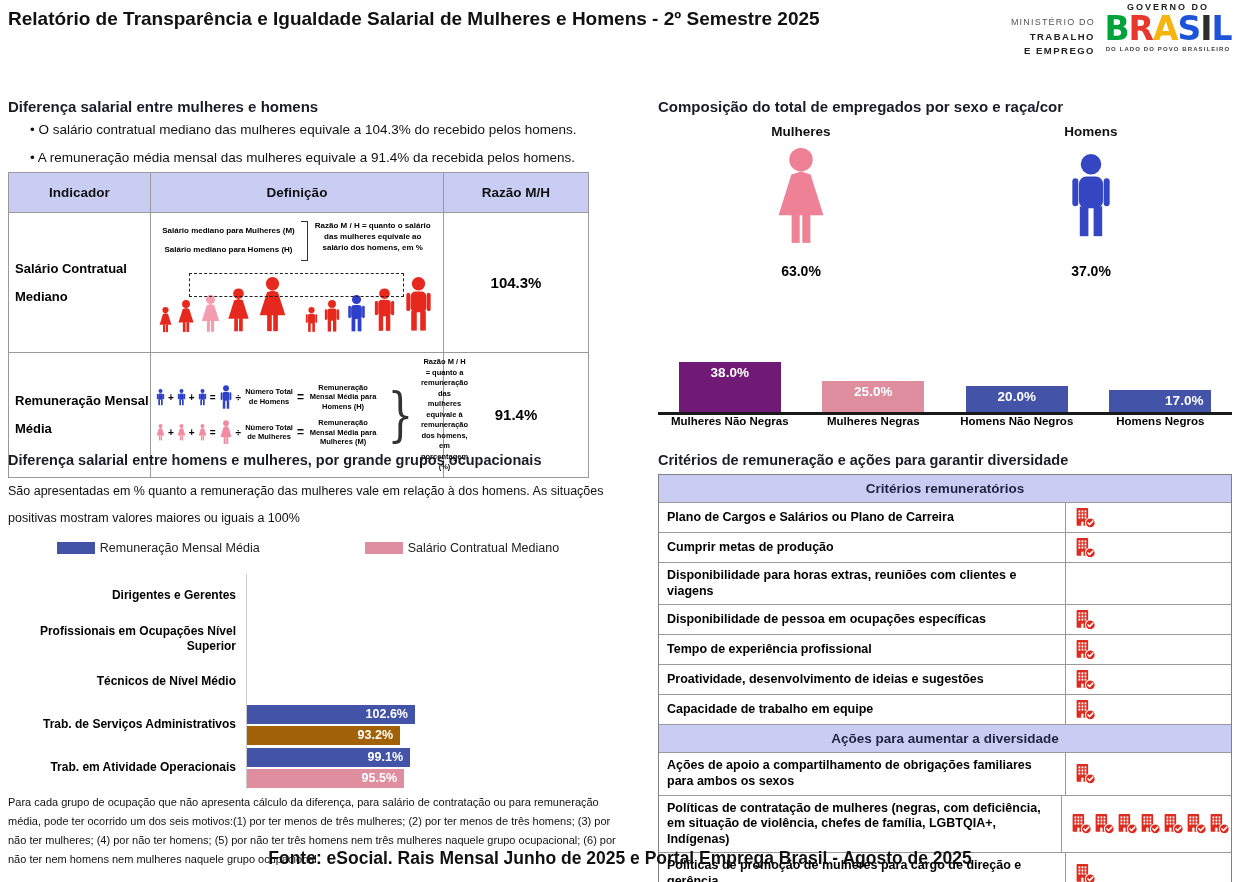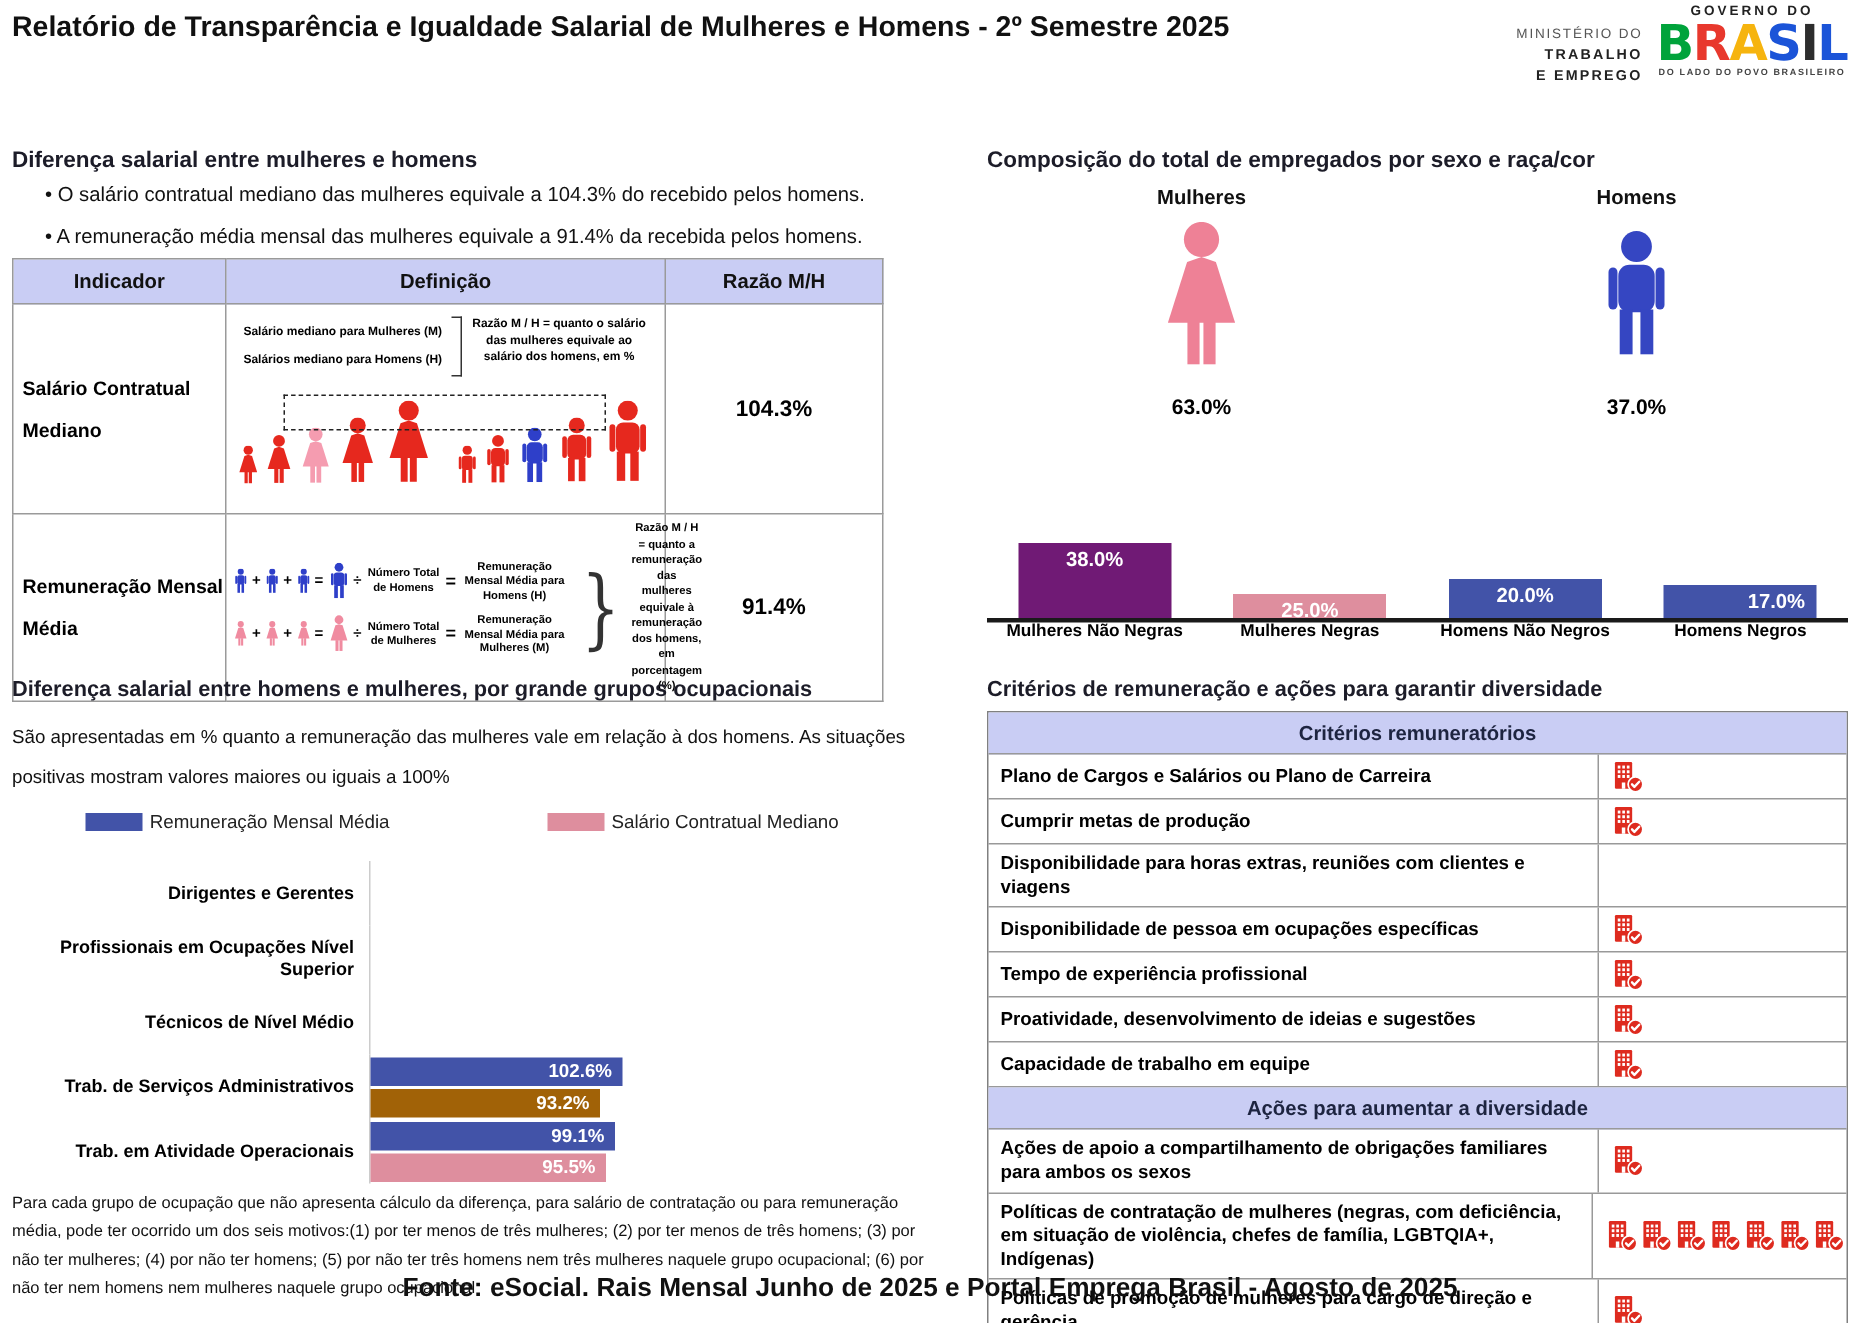--- a/index.html
+++ b/index.html
@@ -20,21 +20,21 @@
 
   
   .sec-title { position:absolute; font-size:15px; font-weight:bold; color:#1c1c28; }
   .bullets { position:absolute; left:30px; top:122px; font-size:13.5px; color:#111; }
   .bullets div { margin-bottom:13px; }
   .bullets div::before { content:"• "; }
 
   
   .ind-table { position:absolute; left:8px; top:172px; width:580px; border-collapse:collapse; table-layout:fixed; }
   .ind-table th, .ind-table td { border:1px solid #9a9a9a; }
-  .ind-table th { background:#c9cdf4; height:30px; font-size:13.5px; color:#111; }
+  .ind-table th { background:#c9cdf4; height:40px; font-size:13.5px; color:#111; }
   .ind-table { border:1px solid #808080; }
   .col-ind { width:142px; } .col-def { width:293px; } .col-rat { width:145px; }
   td.ind-name { font-weight:bold; font-size:13px; padding-left:6px; vertical-align:middle; line-height:2.1; }
   td.ratio { font-weight:bold; font-size:15px; text-align:center; vertical-align:middle; }
   tr.r1 { height:140px; } tr.r2 { height:88px; }
   td.def-cell { vertical-align:top; padding:4px; position:relative; }
 
   .def1-top { display:flex; justify-content:center; gap:6px; margin-top:4px; }
   .def1-lines { font-size:8px; font-weight:bold; text-align:center; line-height:2.4; }
   .bracket { width:7px; height:40px; border-right:1.5px solid #333; border-top:1.5px solid #333; border-bottom:1.5px solid #333; }
@@ -151,21 +151,21 @@
         <th>Razão M/H</th>
       </tr>
     </thead>
     <tbody>
       <tr class="r1">
         <td class="ind-name">Salário Contratual Mediano</td>
         <td class="def-cell">
           <div class="def1-top">
             <div class="def1-lines">
               <div>Salário mediano para Mulheres (M)</div>
-              <div>Salários mediano para Homens (H)</div>
+              <div>Salário mediano para Homens (H)</div>
             </div>
             <div class="bracket"></div>
             <div class="def-note">Razão M / H = quanto o salário das mulheres equivale ao salário dos homens, em %</div>
           </div>
           <div class="people-row">
             <div class="people-group" id="women-group">
                 <svg width="17" height="26" viewBox="0 0 30 46" class="pf">
                   <use href="#sym-woman" fill="#e6281e"></use>
                 </svg>
                 <svg width="22" height="33" viewBox="0 0 30 46" class="pf">
@@ -283,21 +283,21 @@
   </div>
 
   <div class="c1">
     <div class="c1-bars">
         <div class="c1-slot">
           <div class="c1-bar" style="height: 50px; background: #701a75;">
             <div class="c1-val">38.0%</div>
           </div>
         </div>
         <div class="c1-slot">
-          <div class="c1-bar" style="height: 16px; background: rgb(222, 142, 158);">
+          <div class="c1-bar" style="height: 31px; background: rgb(222, 142, 158);">
             <div class="c1-val">25.0%</div>
           </div>
         </div>
         <div class="c1-slot">
           <div class="c1-bar" style="height: 26px; background: rgb(66, 83, 168);">
             <div class="c1-val">20.0%</div>
           </div>
         </div>
         <div class="c1-slot">
           <div class="c1-bar" style="height: 22px; background: rgb(66, 83, 168); padding-left: 48px;">

